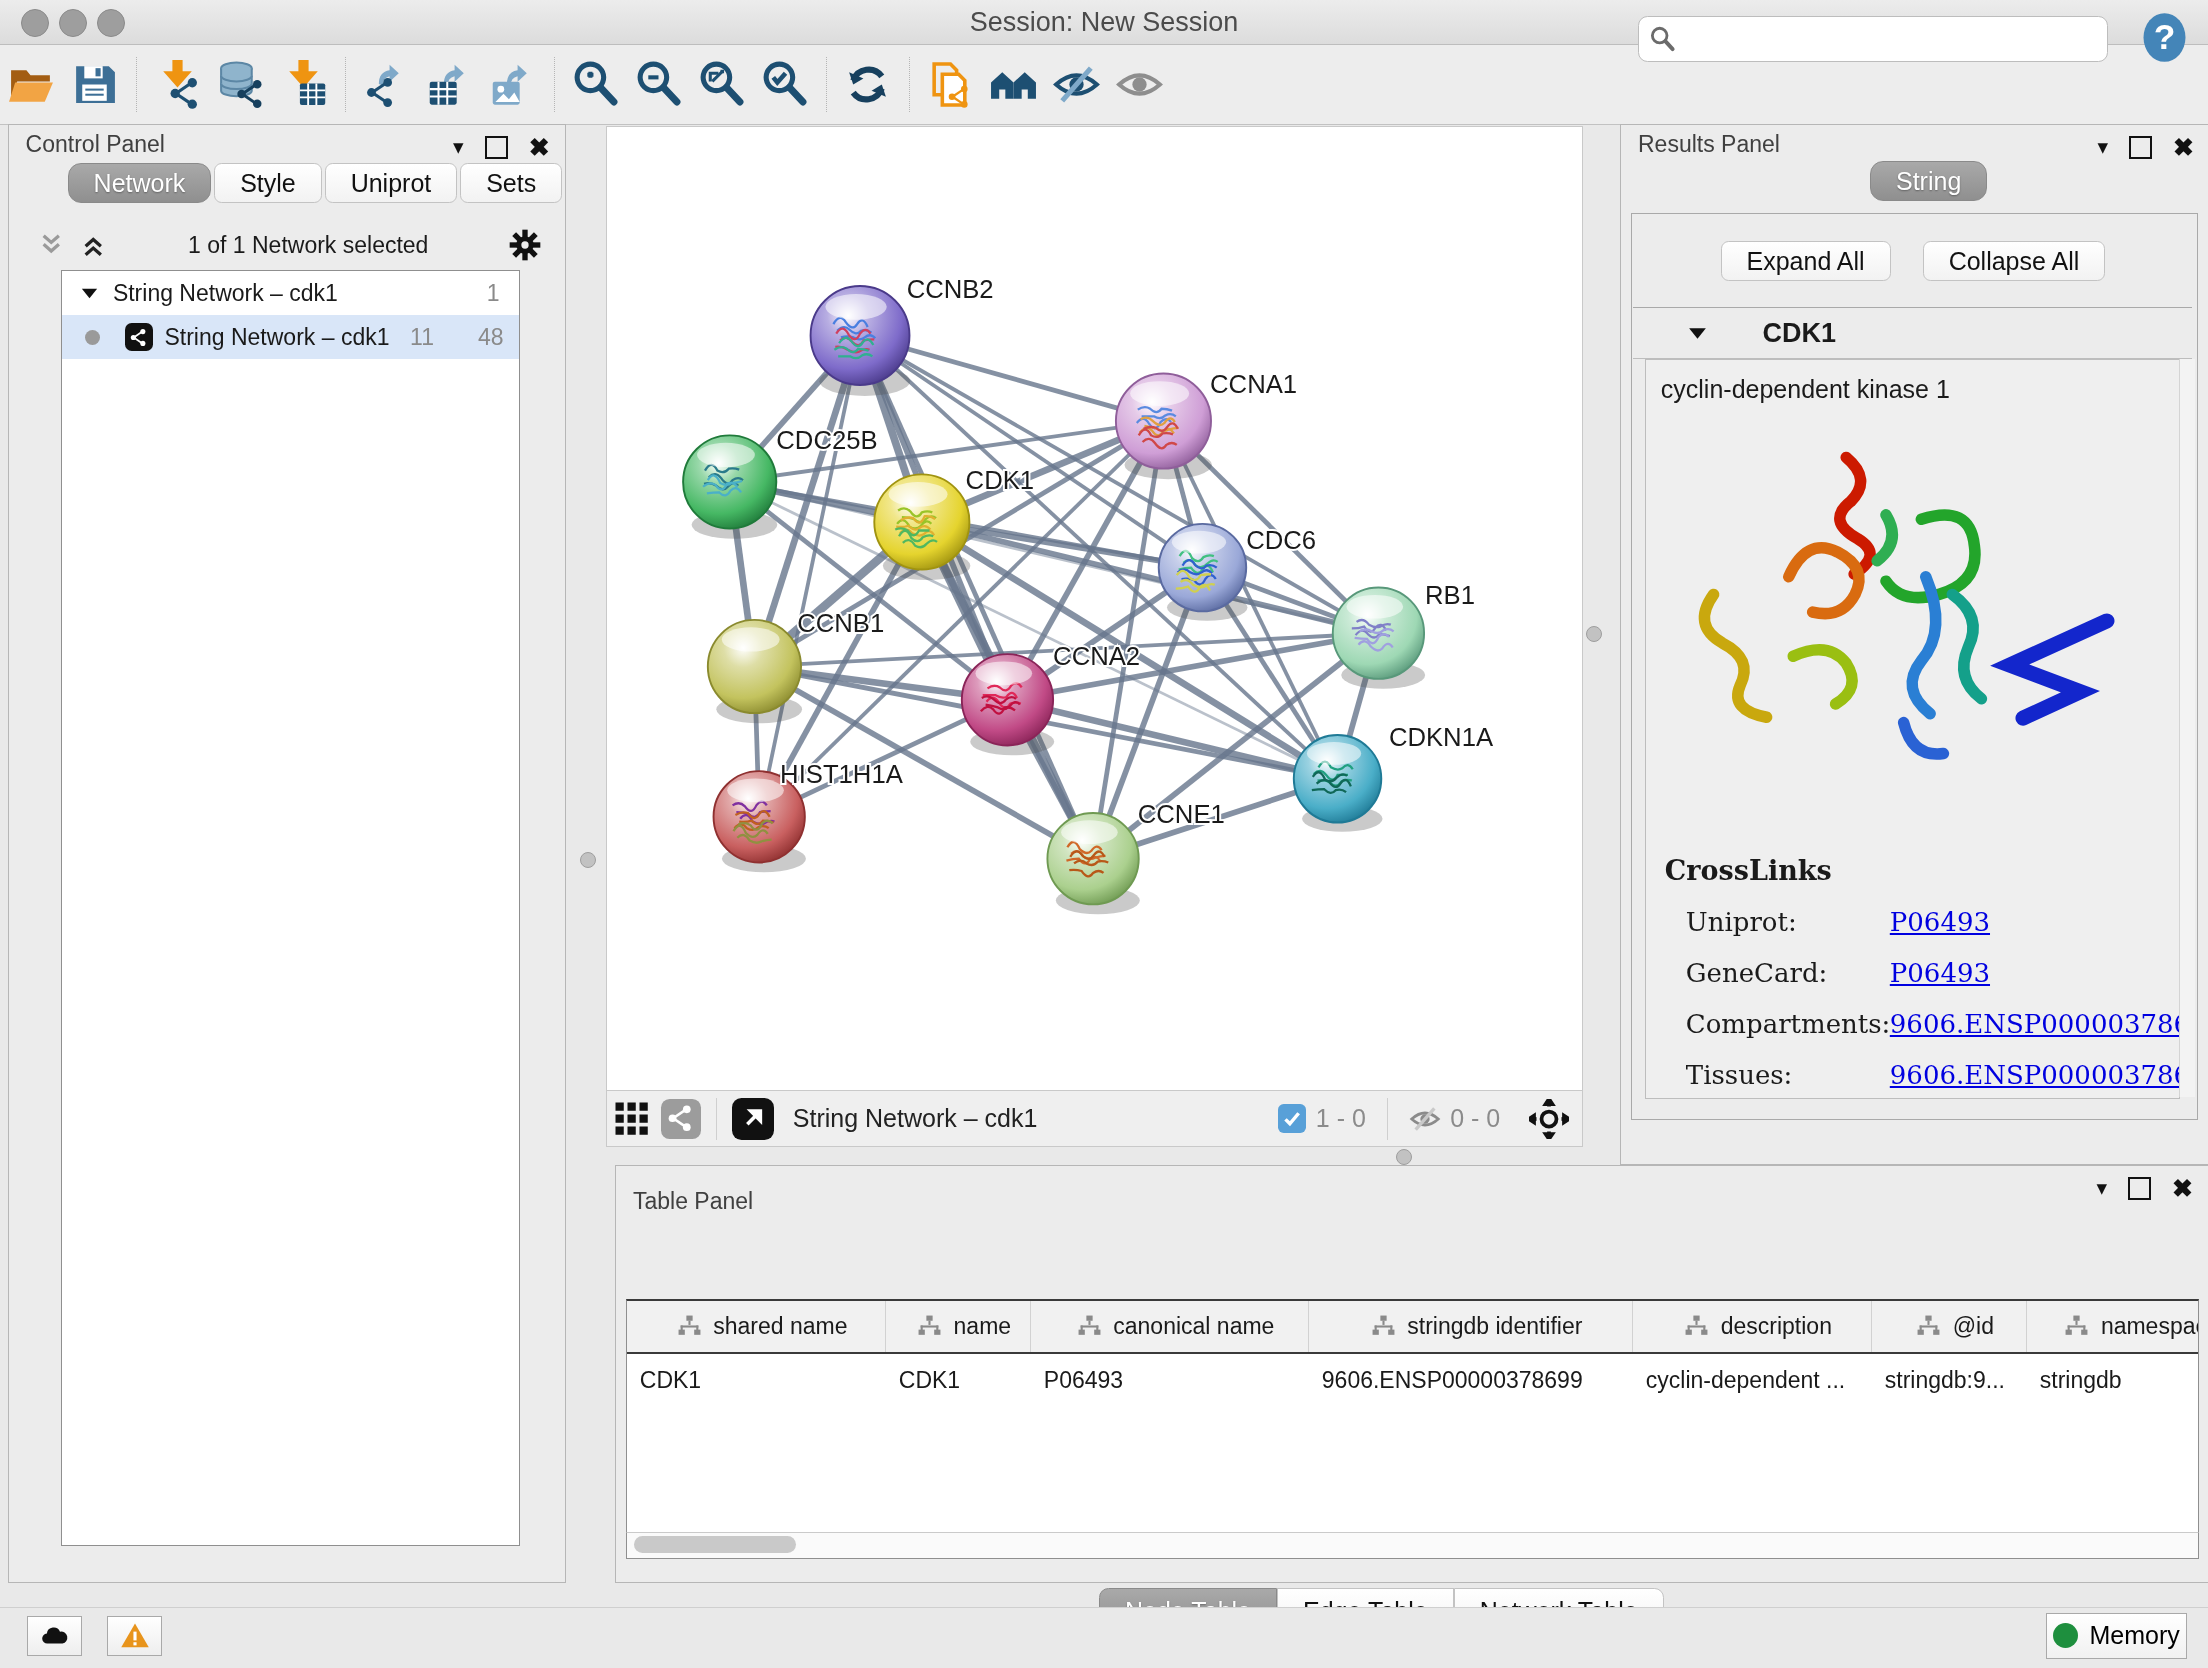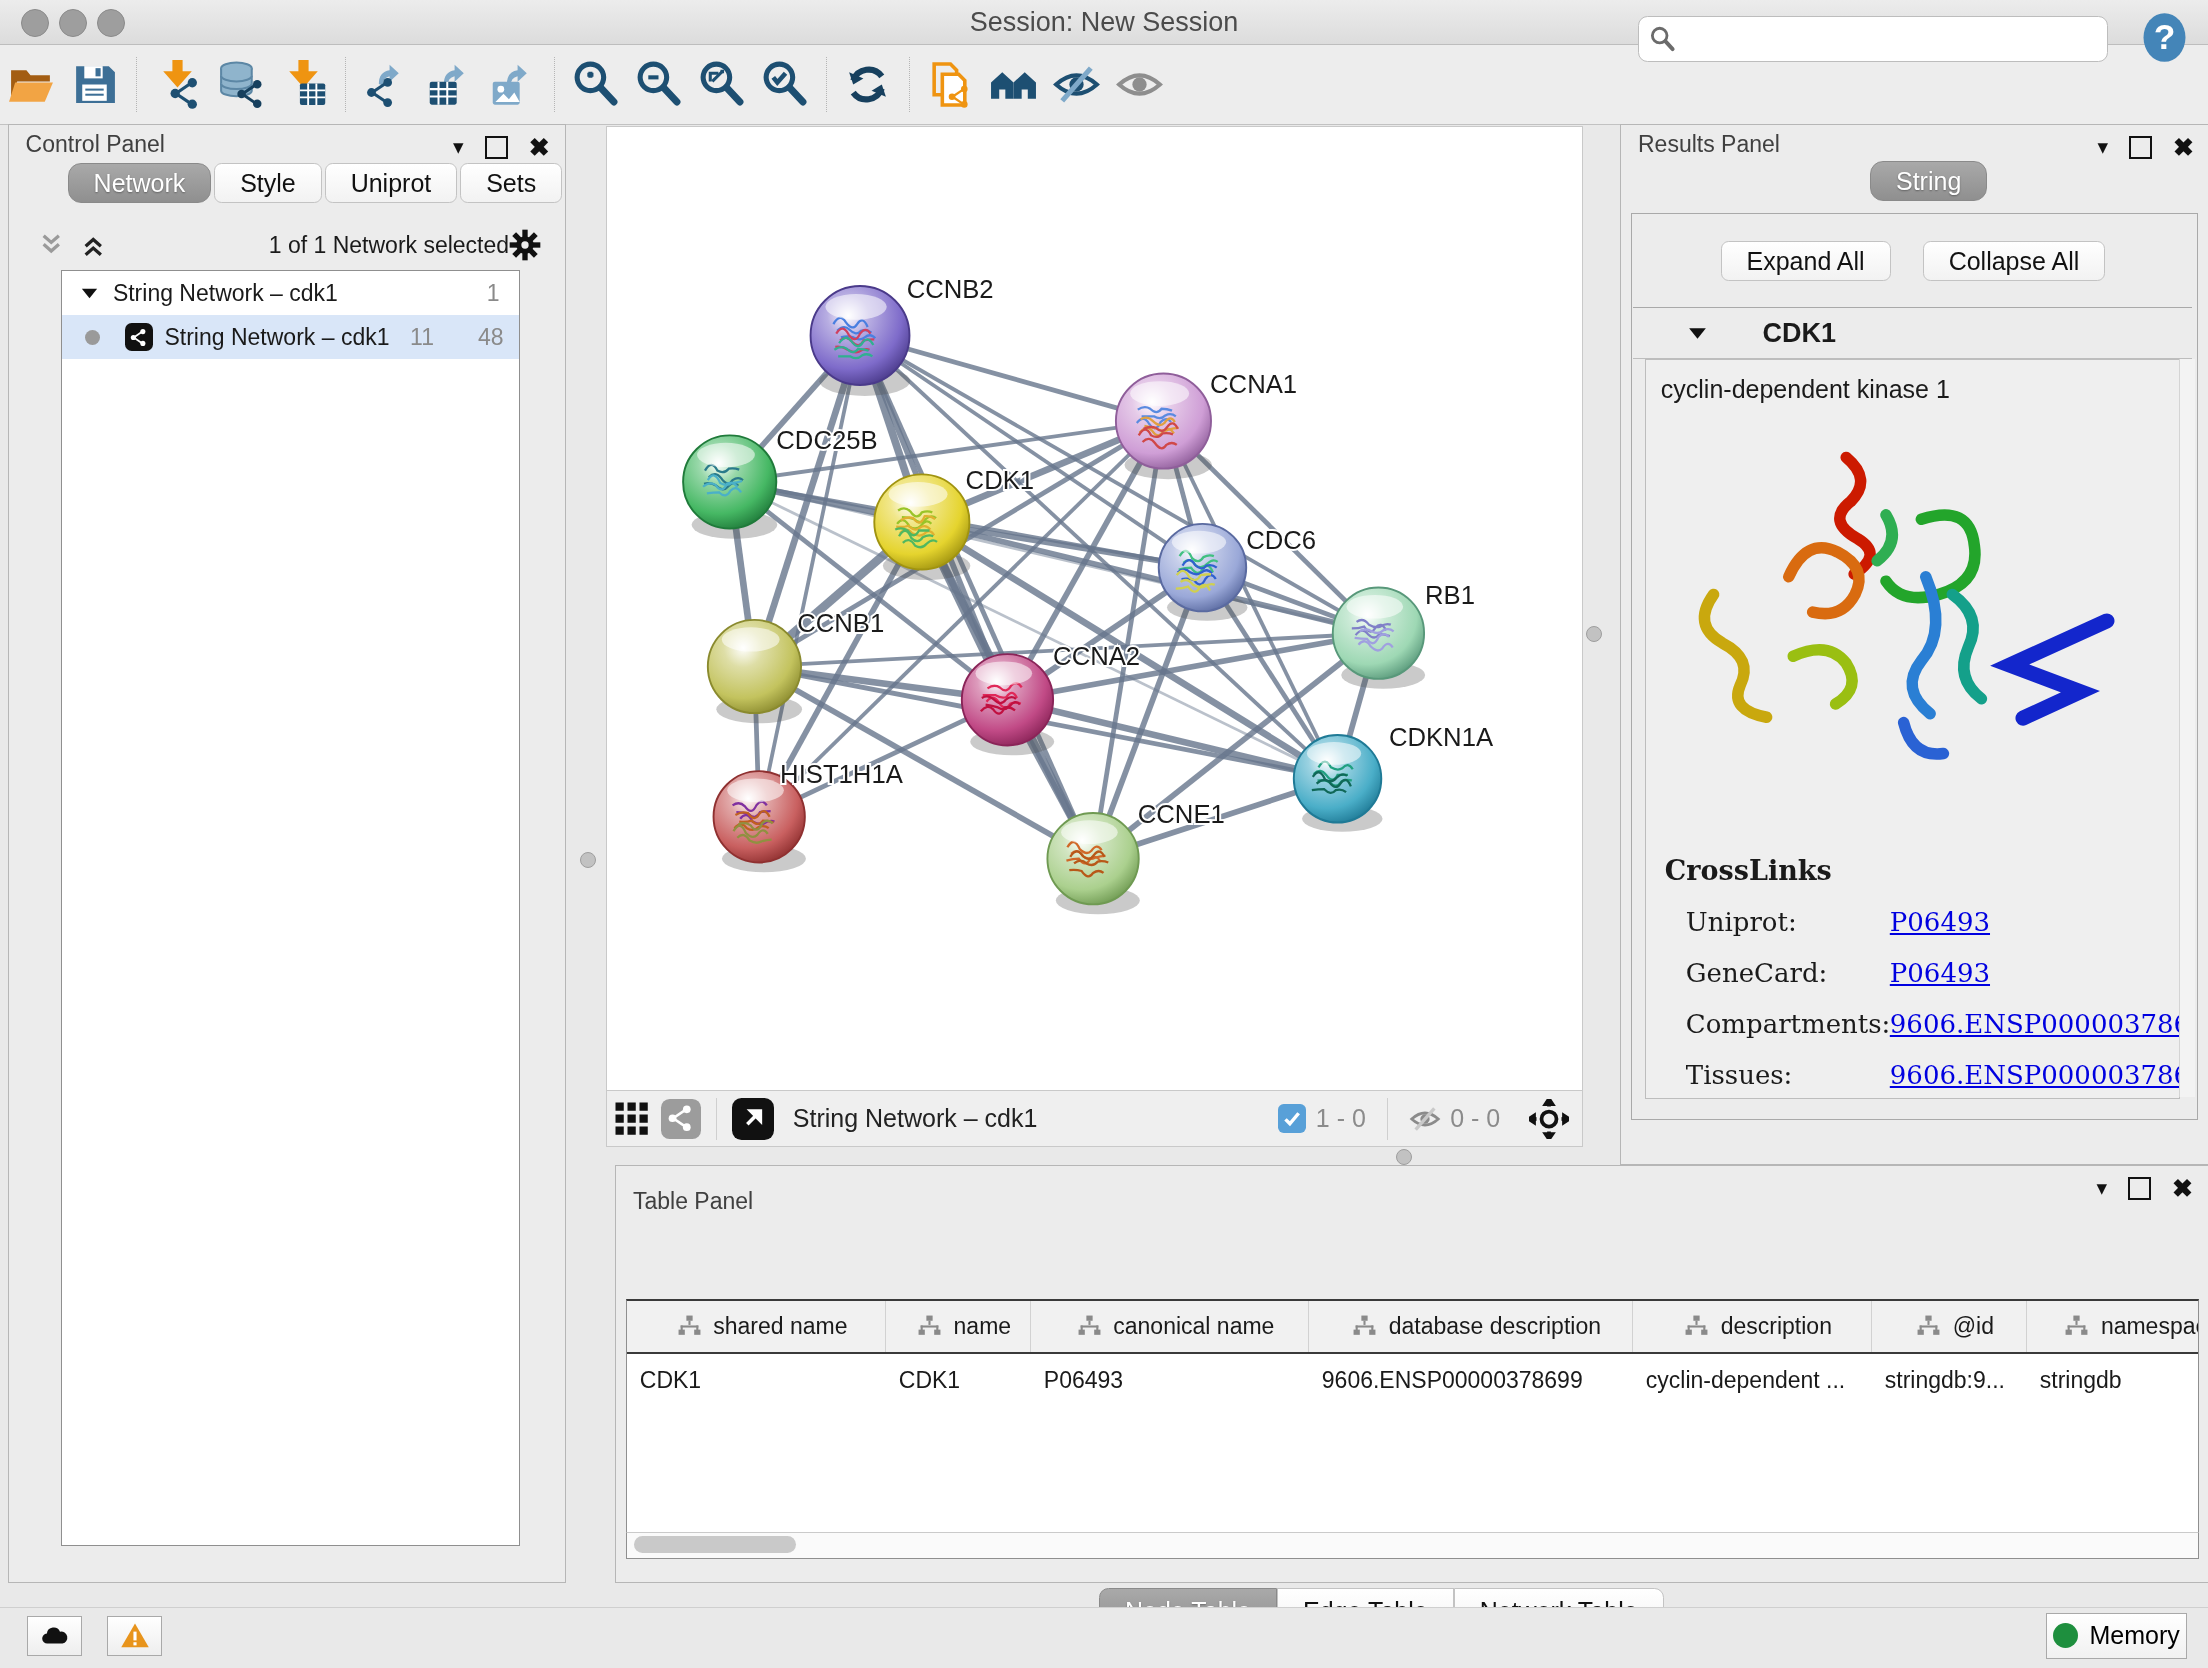--- a/index.html
+++ b/index.html
@@ -26,21 +26,21 @@
   .pctl{position:absolute;display:flex;gap:21px;align-items:center;font-size:21px;color:#111;}
   .pctl .sq{width:19px;height:19px;border:2.4px solid #111;display:inline-block;}
   .pctl .xx{font-weight:bold;font-size:25px;}
   .tabbtn{height:40px;border:1px solid #c3c3c3;background:linear-gradient(#ffffff,#f2f2f2);border-radius:7.6px;font-size:25px;padding:0 25px;color:#111;font-family:"Liberation Sans",sans-serif;}
   .tabbtn.active{background:linear-gradient(#a9a9a9,#8f8f8f);color:#fff;border-color:#8a8a8a;text-shadow:0 1px 1.9px rgba(0,0,0,.35);border-radius:13px;}
 
   
   .control-panel{position:absolute;left:7.6px;top:124px;width:556px;height:1457px;background:#ececec;border:1px solid #b6b6b6;}
   .cp-tabs{position:absolute;left:59px;top:38px;display:flex;gap:2.9px;}
   .cp-sub{position:absolute;left:28.5px;top:99px;width:504px;height:42px;display:flex;align-items:center;}
-  .cp-sub .summary{flex:1;text-align:right;font-size:23px;}
+  .cp-sub .summary{flex:1;text-align:center;font-size:23px;}
   .cp-tree{position:absolute;left:52px;top:145px;width:457px;height:1274px;background:#fff;border:1px solid #8f8f8f;overflow:hidden;}
   .trow{position:relative;height:44px;display:flex;align-items:center;font-size:23px;}
   .trow.sel{background:#d9e6f8;}
   .trow .cnt{color:#8a8a8a;margin-left:auto;}
   .shareTile{width:28.5px;height:28.5px;background:#111;border-radius:6.7px;display:inline-flex;align-items:center;justify-content:center;margin-right:11.4px;}
   .shareTile svg{width:19px;height:19px;color:#fff;}
 
   
   .netcanvas{position:absolute;left:606px;top:126px;width:975px;height:963px;background:#fff;border:1px solid #c9c9c9;}
   .nettoolbar{position:absolute;left:606px;top:1090px;width:975px;height:55px;background:#efefef;border:1px solid #c9c9c9;display:flex;align-items:center;}
@@ -887,21 +887,21 @@
           <div class="dcell" style="width: 278px;">
             <svg viewBox="0 0 48 48">
               <use href="#i-hier"></use>
             </svg>
             <span>canonical name</span>
           </div>
           <div class="dcell" style="width: 324px;">
             <svg viewBox="0 0 48 48">
               <use href="#i-hier"></use>
             </svg>
-            <span>database description</span>
+            <span>stringdb identifier</span>
           </div>
           <div class="dcell" style="width: 239px;">
             <svg viewBox="0 0 48 48">
               <use href="#i-hier"></use>
             </svg>
             <span>description</span>
           </div>
           <div class="dcell" style="width: 155px;">
             <svg viewBox="0 0 48 48">
               <use href="#i-hier"></use>

